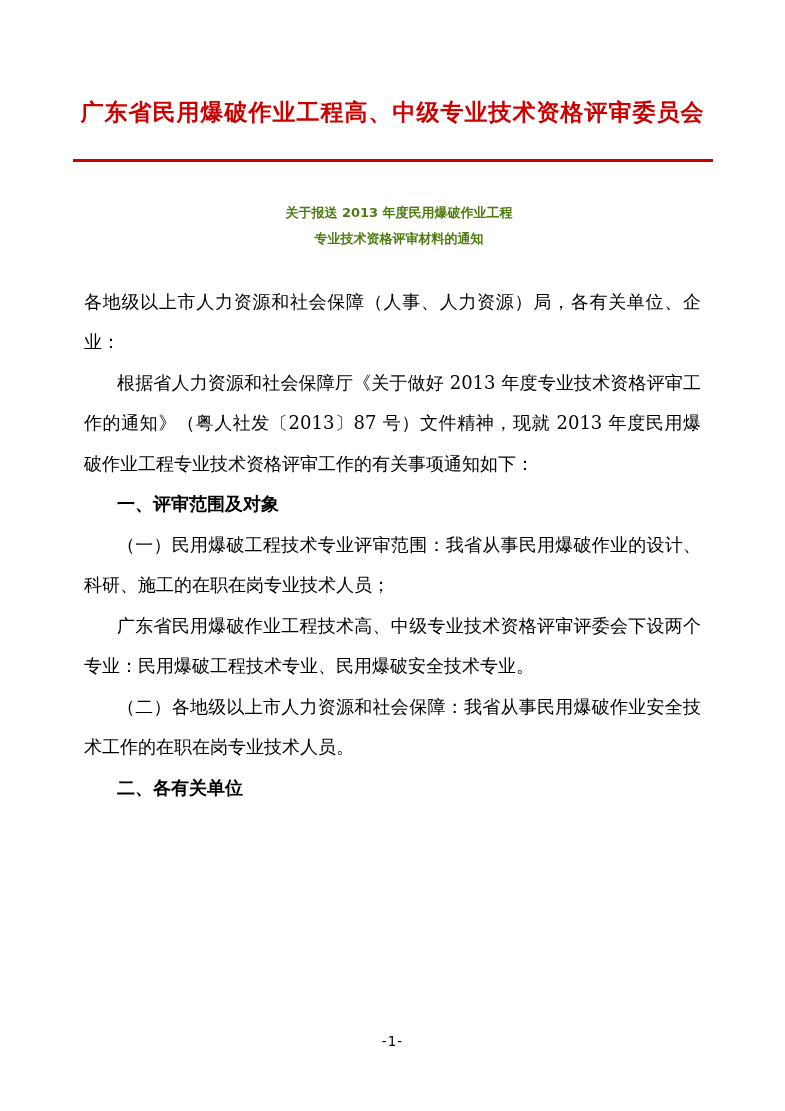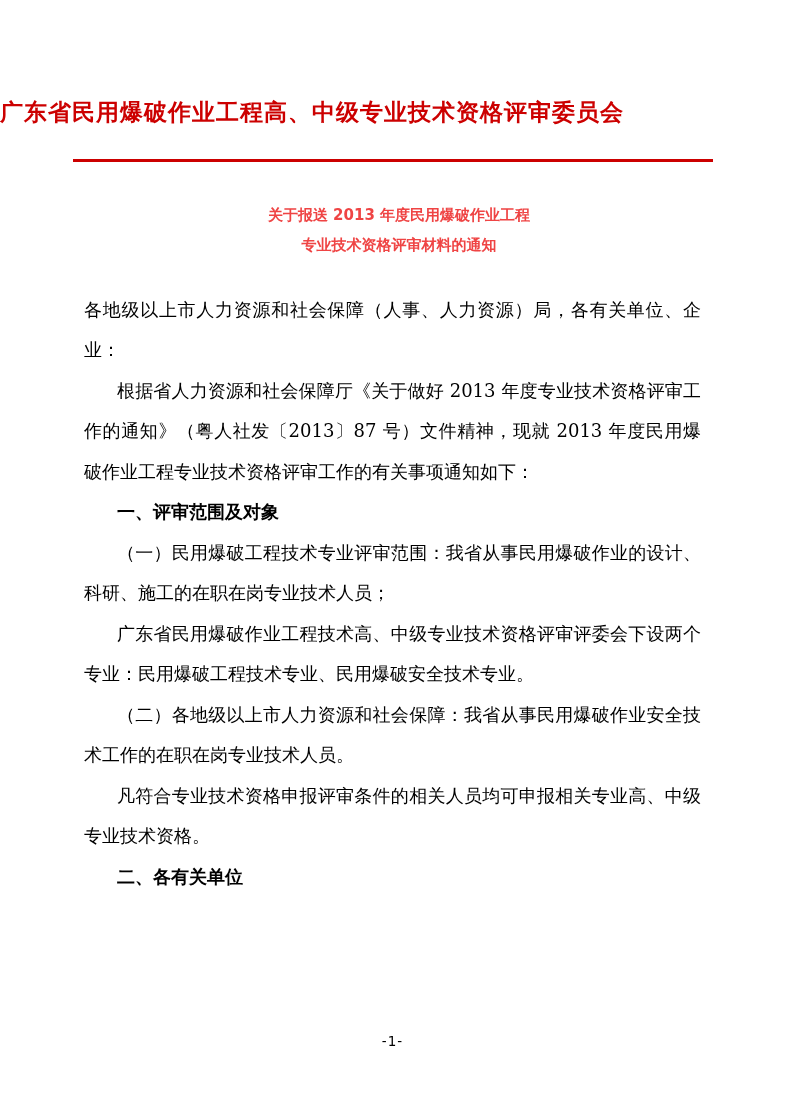--- a/index.html
+++ b/index.html
@@ -16,42 +16,42 @@
     overflow: hidden;
   }
   .page {
     width: 785px;
     height: 1111px;
     box-sizing: border-box;
     padding: 0;
     position: relative;
   }
   .masthead {
-    text-align: left;
+    text-align: center;
     color: #cc0000;
     font-weight: bold;
     font-size: 23px;
     letter-spacing: 1px;
     padding-top: 98px;
     line-height: 1.3;
     font-family: "DejaVu Sans", "Liberation Sans", sans-serif;
   }
   .red-rule {
     width: 640px;
     height: 3px;
     background: #cc0000;
     margin: 31px auto 0 auto;
   }
   .doc-title {
     text-align: center;
     font-weight: bold;
-    font-size: 15px;
+    font-size: 13px;
     line-height: 2.0;
     margin-top: 38px;
-    color: #ef4444;
+    color: #4d7c0f;
     font-family: "DejaVu Sans", "Liberation Sans", sans-serif;
     margin-left: 13px;
   }
   .body-text {
     margin: 30px 84px 0 84px;
   }
   .body-text p {
     margin: 0 0 0 0;
     font-size: 18px;
     line-height: 2.25;
@@ -94,19 +94,18 @@
     <div>专业技术资格评审材料的通知</div>
   </div>
 
   <div class="body-text">
     <p class="para">各地级以上市人力资源和社会保障（人事、人力资源）局，各有关单位、企业：</p>
     <p class="para indent">根据省人力资源和社会保障厅《关于做好 2013 年度专业技术资格评审工作的通知》（粤人社发〔2013〕87 号）文件精神，现就 2013 年度民用爆破作业工程专业技术资格评审工作的有关事项通知如下：</p>
     <p class="para heading">一、评审范围及对象</p>
     <p class="para indent">（一）民用爆破工程技术专业评审范围：我省从事民用爆破作业的设计、科研、施工的在职在岗专业技术人员；</p>
     <p class="para indent">广东省民用爆破作业工程技术高、中级专业技术资格评审评委会下设两个专业：民用爆破工程技术专业、民用爆破安全技术专业。</p>
     <p class="para indent">（二）各地级以上市人力资源和社会保障：我省从事民用爆破作业安全技术工作的在职在岗专业技术人员。</p>
-    <p class="para indent">凡符合专业技术资格申报评审条件的相关人员均可申报相关专业高、中级专业技术资格。</p>
     <p class="para heading">二、各有关单位</p>
   </div>
 
   <div class="footer">-1-</div>
 
 </div>
 
 </body></html>

